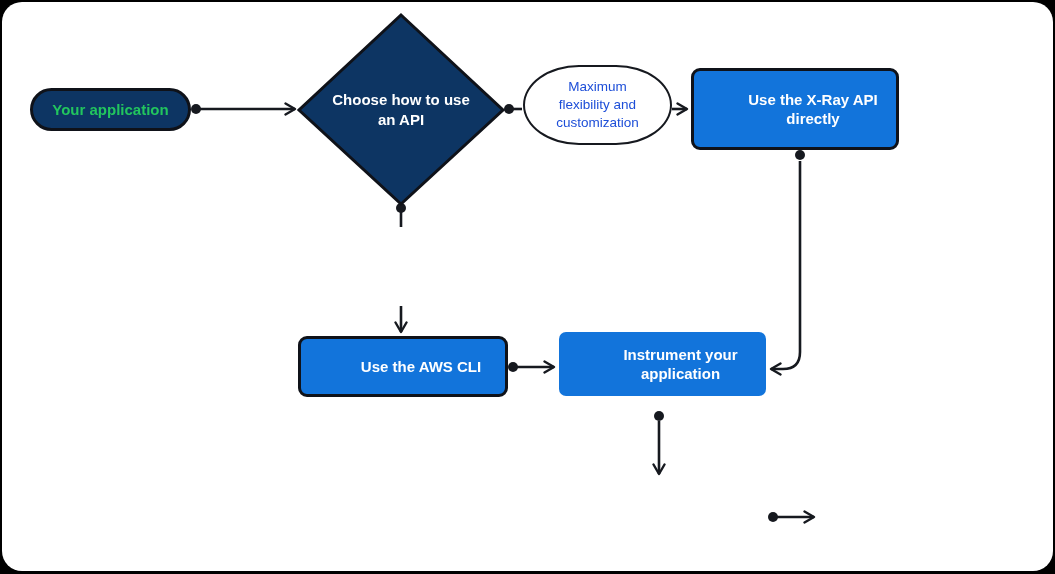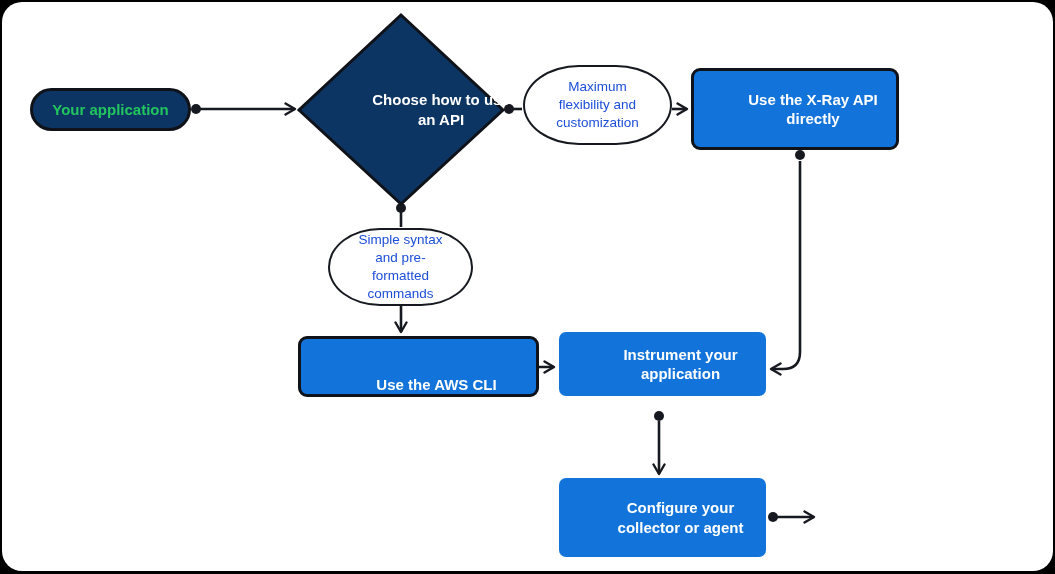--- a/index.html
+++ b/index.html
@@ -122,41 +122,35 @@
       <circle cx="773" cy="517" r="5"></circle>
     </g>
 
     <polygon points="401,15 503,110 401,204 299,110" fill="#0d3563" stroke="#0f1219" stroke-width="3"></polygon>
   </svg>
 
   <div class="node pill" style="left:30px; top:88px; width:161px; height:43px;">
     <span class="node-label">Your application</span>
   </div>
 
-  <div class="diamond-label" style="left:329px; top:84px; width:144px; height:52px;margin-left:40px;">
+  <div class="diamond-label" style="left:329px; top:84px; width:144px; height:52px;">
     <span class="node-label">Choose how to use an API</span>
   </div>
 
   <div class="node condition condition-flex" style="left:523px; top:65px; width:149px; height:80px;">
     <span class="node-label" style="width:106px;">Maximum flexibility and customization</span>
   </div>
 
   <div class="node process bordered" style="left:691px; top:68px; width:208px; height:82px;">
     <span class="node-label" style="width:160px;">Use the X-Ray API directly</span>
   </div>
 
-  <div class="node condition condition-simple" style="left:328px; top:228px; width:145px; height:78px;">
-    <span class="node-label" style="width:96px;">Simple syntax and pre-formatted commands</span>
-  </div>
 
-  <div class="node process bordered" style="left:298px; top:336px; width:241px; height:61px;align-items:flex-end;">
+  <div class="node process bordered" style="left:298px; top:336px; width:210px; height:61px;">
     <span class="node-label">Use the AWS CLI</span>
   </div>
 
   <div class="node process" style="left:559px; top:332px; width:207px; height:64px;">
     <span class="node-label" style="width:150px;">Instrument your application</span>
   </div>
 
-  <div class="node process" style="left:559px; top:478px; width:207px; height:79px;">
-    <span class="node-label" style="width:160px;">Configure your collector or agent</span>
-  </div>
 
 </div>
 
 </body></html>

